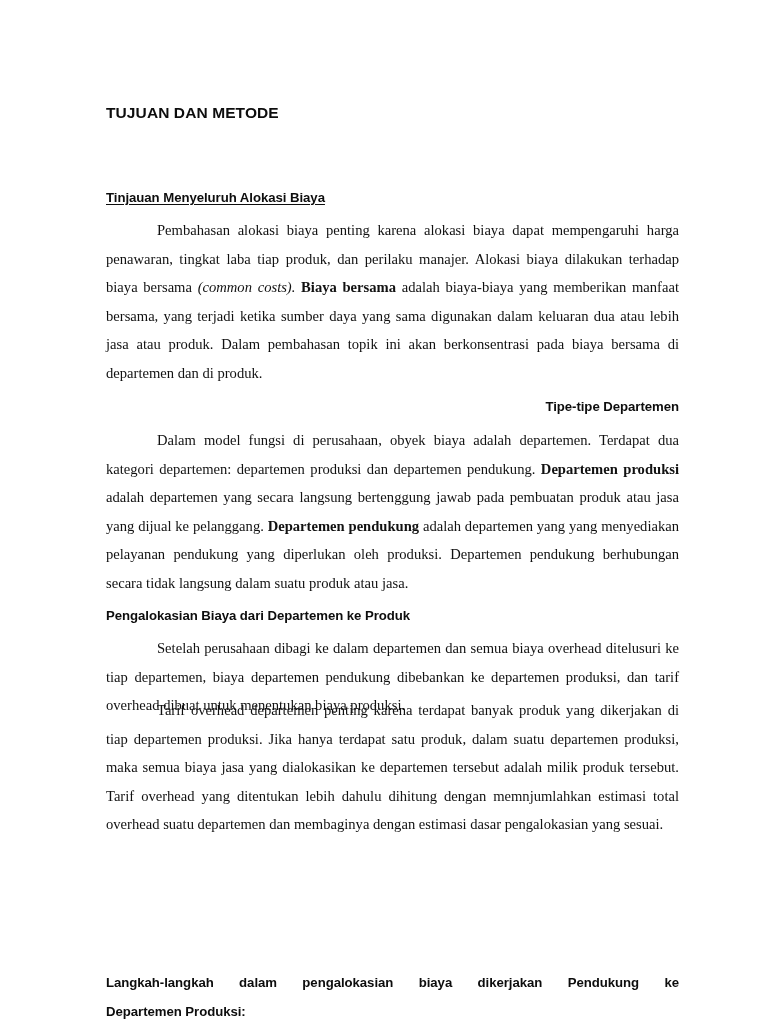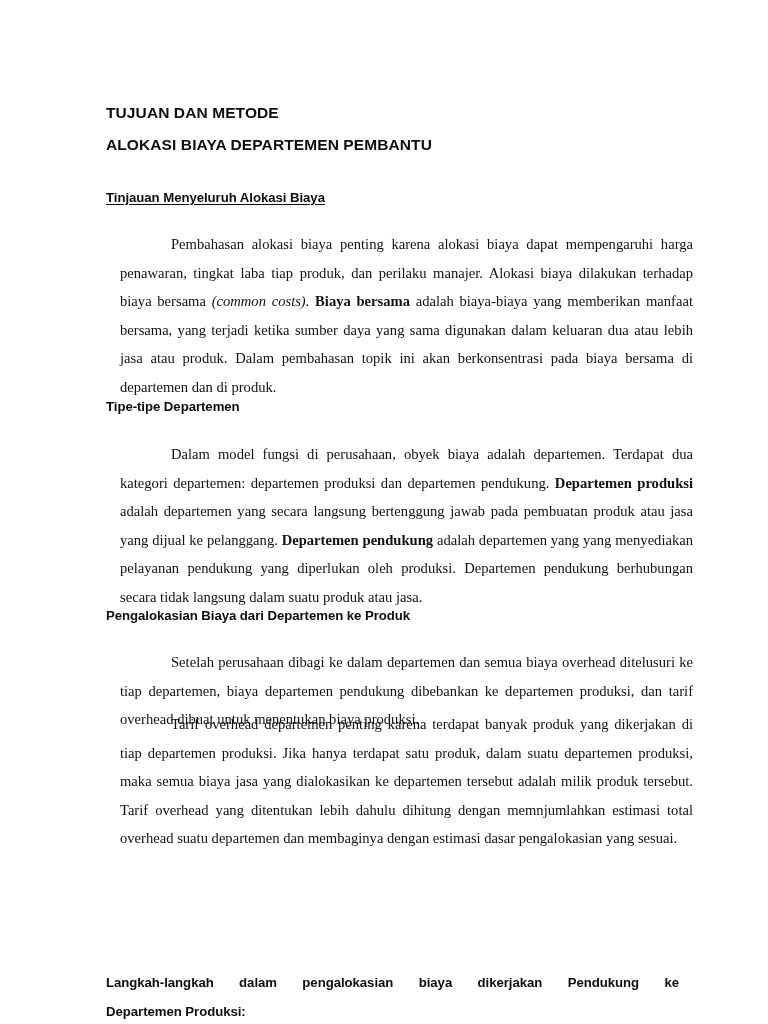--- a/index.html
+++ b/index.html
@@ -60,49 +60,48 @@
   }
 
   
   .para {
     font-family: "Liberation Serif", "DejaVu Serif", serif;
     font-size: 14.6px;
     line-height: 28.6px;
     text-align: justify;
     text-indent: 51px;
     color: #111111;
-    margin: 14px;
+    margin: 0;
   }
 
   b, strong {
     font-weight: bold;
   }
   i, em {
     font-style: italic;
   }
 
   
   .blk { position: absolute; left: 0; width: 573px; }
   #heading-tinjauan        { top: 190px; }
   #para-tinjauan           { top: 216px; }
-  #heading-tipe            { top: 399px; }
+  #heading-tipe            { top: 399px; text-align: right; }
   #para-tipe               { top: 426px; }
   #heading-pengalokasian   { top: 608px; }
   #para-pengalokasian-1    { top: 634px; }
   #para-pengalokasian-2    { top: 696px; }
   #para-overhead           { top: 868px; }
   #heading-langkah         { top: 968px; }
 </style>
 </head>
 <body>
 
 <div class="page">
 
   <div class="doc-title line1">TUJUAN DAN METODE</div>
-  <div class="doc-title line2">ALOKASI BIAYA DEPARTEMEN PEMBANTU</div>
 
   <div class="blk heading underlined" id="heading-tinjauan">Tinjauan Menyeluruh Alokasi Biaya</div>
 
   <p class="blk para" id="para-tinjauan"><span>Pembahasan alokasi biaya penting karena alokasi biaya dapat mempengaruhi harga penawaran, tingkat laba tiap produk, dan perilaku manajer. Alokasi biaya dilakukan terhadap biaya bersama </span><i>(common costs).</i><span> </span><b>Biaya bersama</b><span> adalah biaya-biaya yang memberikan manfaat bersama, yang terjadi ketika sumber daya yang sama digunakan dalam keluaran dua atau lebih jasa atau produk. Dalam pembahasan topik ini akan berkonsentrasi pada biaya bersama di departemen dan di produk.</span></p>
 
   <div class="blk heading" id="heading-tipe">Tipe-tipe Departemen</div>
 
   <p class="blk para" id="para-tipe"><span>Dalam model fungsi di perusahaan, obyek biaya adalah departemen. Terdapat dua kategori departemen: departemen produksi dan departemen pendukung. </span><b>Departemen produksi</b><span> adalah departemen yang secara langsung bertenggung jawab pada pembuatan produk atau jasa yang dijual ke pelanggang. </span><b>Departemen pendukung</b><span> adalah departemen yang yang menyediakan pelayanan pendukung yang diperlukan oleh produksi. Departemen pendukung berhubungan secara tidak langsung dalam suatu produk atau jasa.</span></p>
 
   <div class="blk heading" id="heading-pengalokasian">Pengalokasian Biaya dari Departemen ke Produk</div>

